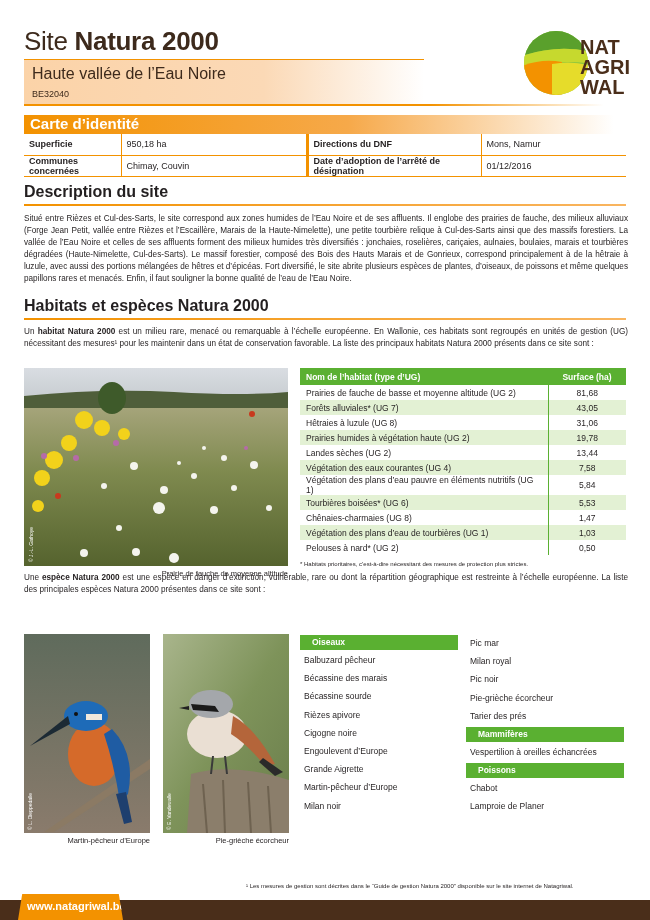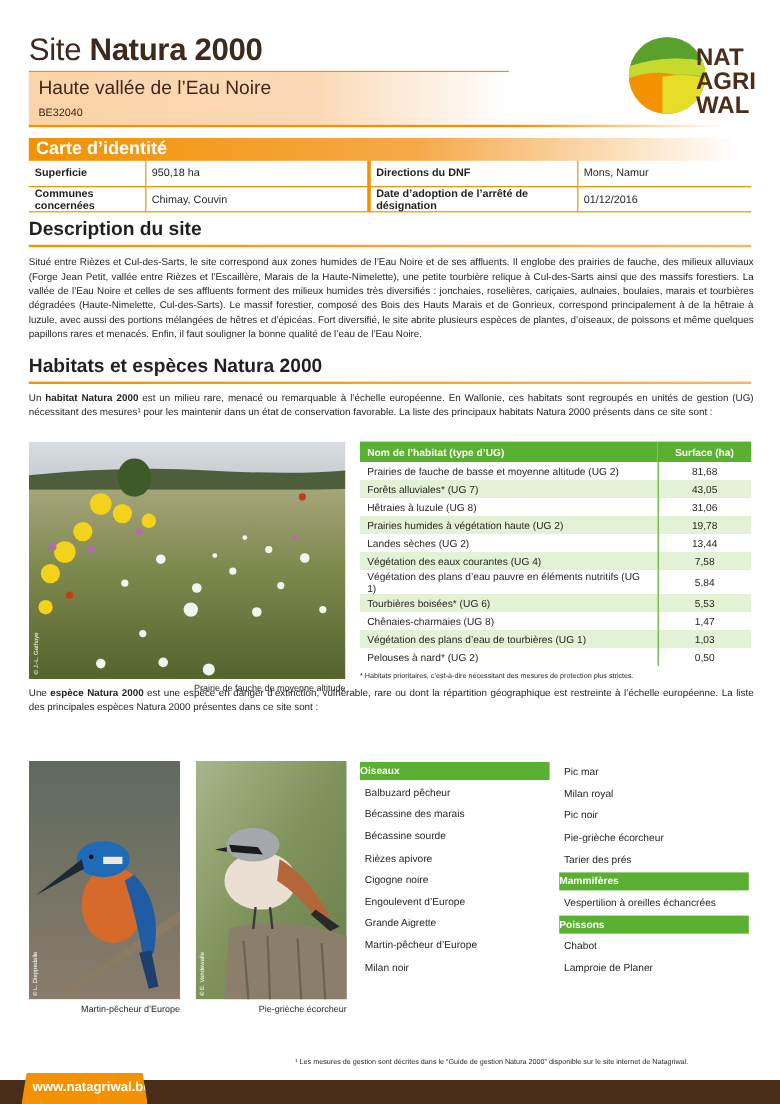--- a/index.html
+++ b/index.html
@@ -25,21 +25,21 @@
   .credit { position: absolute; font-size: 5px; color: #fff; transform: rotate(-90deg); transform-origin: left bottom; white-space: nowrap; }
   .caption { position: absolute; font-size: 7.5px; color: #231f20; text-align: right; }
   table.hab { position: absolute; left: 300px; top: 368px; width: 326px; border-collapse: collapse; font-size: 8.5px; }
   table.hab th { background: #5ab031; color: #fff; font-weight: bold; text-align: left; height: 17px; padding: 0 6px; font-size: 8.5px; margin-top: 17px; }
   table.hab th.n { text-align: center; }
   table.hab td { height: 15px; padding: 0 6px; color: #231f20; margin-left: 30px; }
   table.hab td.n { text-align: center; border-left: 1.5px solid #5ab031; width: 78px; }
   table.hab tr.alt td { background: #e3f1d4; }
   .footnote { position: absolute; font-size: 6px; color: #231f20; }
   .sp-col { position: absolute; width: 158px; font-size: 8.5px; }
-  .sp-col .h { background: #5ab031; color: #fff; font-weight: bold; height: 15px; line-height: 15px; padding-left: 0; margin-bottom: 3px; }
+  .sp-col .h { background: #5ab031; color: #fff; font-weight: bold; height: 15px; line-height: 15px; padding-left: 12px; margin-bottom: 3px; }
   .sp-col .i { height: 18.2px; line-height: 15px; padding-left: 4px; }
   .footer-bar { position: absolute; left: 0; top: 900px; width: 650px; height: 20px; background: #4a2e1a; }
   .url-tab { position: absolute; left: 18px; top: 894px; width: 105px; height: 26px; background: #f39200; clip-path: polygon(4% 0, 96% 0, 100% 100%, 0 100%); }
   .url-tab span { position: absolute; left: 9px; top: 6px; font-size: 11px; font-weight: bold; color: #fff; }
 </style>
 </head>
 <body>
 
 <div class="title">
   <span>Site</span>

